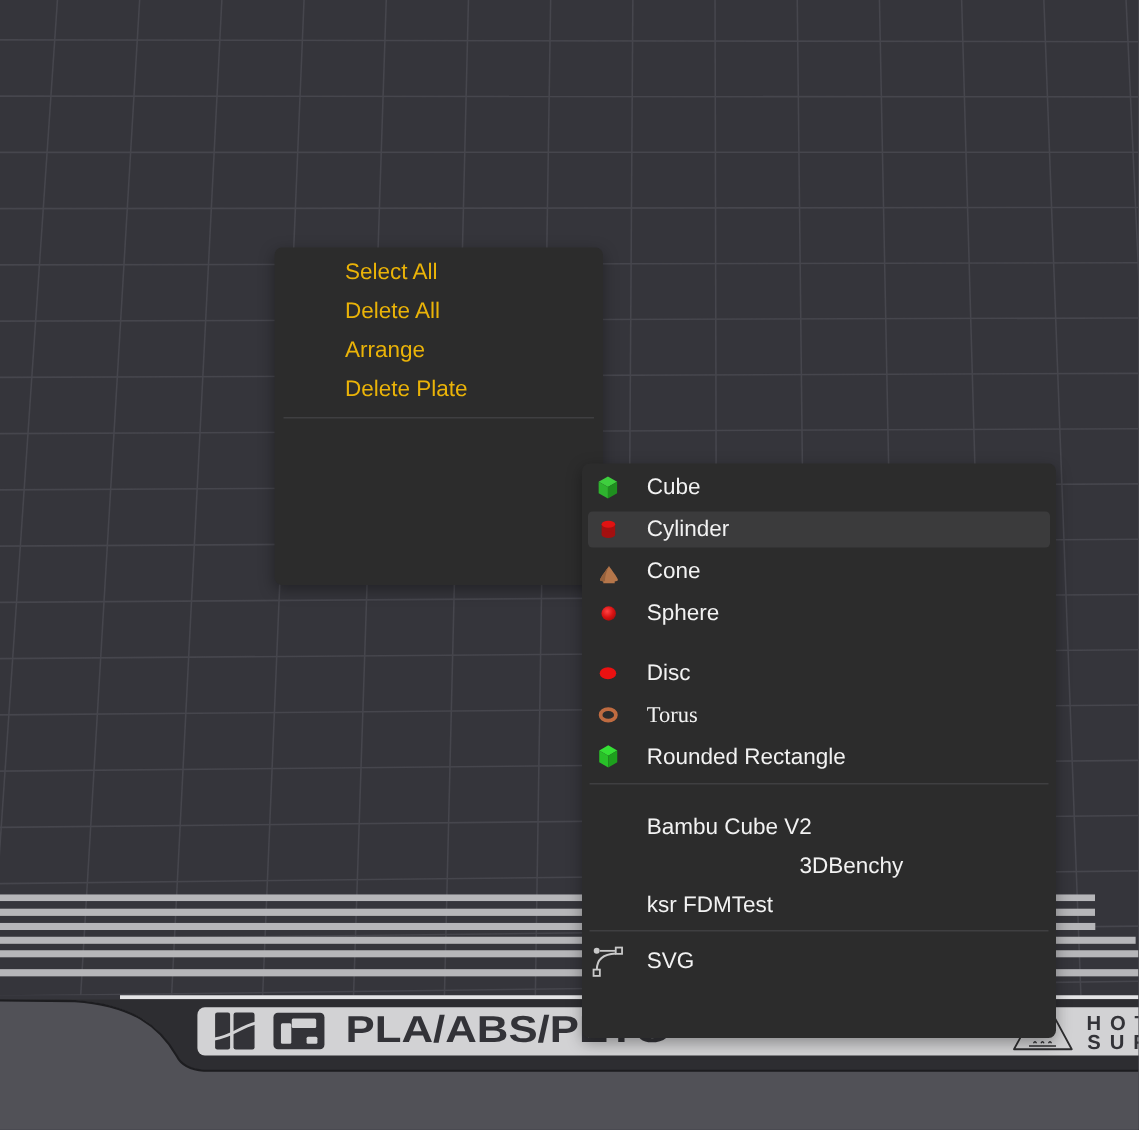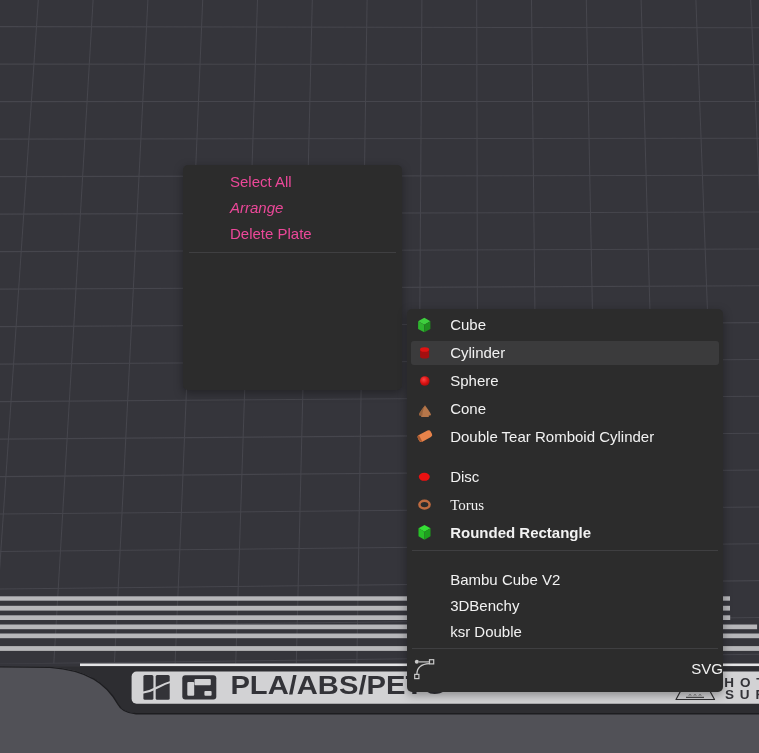--- a/index.html
+++ b/index.html
@@ -1,21 +1,21 @@
 <!DOCTYPE html>
 <html><head>
 <meta charset="utf-8">
 <style>
   html,body { margin:0; padding:0; width:759px; height:753px; overflow:hidden;
     background:#515157; font-family:"Liberation Sans", sans-serif; }
   #scene { position:absolute; left:0; top:0; }
   .menu { position:absolute; background:#2c2c2c; border-radius:5px;
     box-shadow:0 3px 10px rgba(0,0,0,0.35); color:#f2f2f2; font-size:15px; z-index:10; }
   .row { position:relative; height:26px; line-height:26px; white-space:nowrap; }
-  .dis { color:#ec4899; }
+  .dis { color:#eab308; }
   .sep { height:1px; background:#3f3f41; margin:0 6px; }
   .hl { position:absolute; left:6px; right:6px; top:0; bottom:0; background:#3b3b3c;
     border-radius:3px; z-index:-1; }
 </style>
 </head>
 <body>
 <svg id="scene" width="759" height="753" viewBox="0 0 759 753">
   <defs>
     <radialGradient id="sph" cx="40%" cy="35%" r="75%">
       <stop offset="0%" stop-color="#f44"></stop>
@@ -104,82 +104,76 @@
     <path d="M689,695.5 q1,-2 2,0 M694,695.5 q1,-2 2,0 M699,695.5 q1,-2 2,0" stroke-width="0.9"></path>
   </g>
 
   <text x="724.3" y="686.6" font-family="Liberation Sans" font-weight="bold" font-size="13.5" fill="#333338" letter-spacing="5.9">HOT</text>
   <text x="724.9" y="699.4" font-family="Liberation Sans" font-weight="bold" font-size="13.5" fill="#333338" letter-spacing="5.9">SUR</text>
 </svg>
 
 <div class="menu" id="menu1" style="left:183px; top:165px; width:219px; height:225.3px;">
   <div style="height:4px"></div>
   <div class="row dis" style="padding-left:47px;">Select All</div>
-  <div class="row dis" style="padding-left:47px;font-style:italic;">Arrange</div>
+  <div class="row dis" style="padding-left:47px;">Delete All</div>
+  <div class="row dis" style="padding-left:47px;">Arrange</div>
   <div class="row dis" style="padding-left:47px;">Delete Plate</div>
   <div class="sep" style="margin-top:5.2px; margin-bottom:5.2px;"></div>
 </div>
 
-<div class="menu" id="menu2" style="left:407px; top:308.8px; width:316px; height:383.3px;">
+<div class="menu" id="menu2" style="left:388px; top:308.8px; width:316px; height:383.3px;">
   <div style="height:2.2px"></div>
   <div class="row ic" style="height:28px; line-height:28px; padding-left:43.2px;">
     <svg class="icsvg" style="position:absolute; left:0; top:0;" width="34" height="28" viewBox="0 0 34 28">
       <g transform="translate(17.3,14)">
         <path d="M0,-7.3 L6.1,-3.8 L0,-0.3 L-6.2,-3.8 Z" fill="#3ecf3e"></path>
         <path d="M-6.2,-3.8 L0,-0.3 L0,7.3 L-6.2,3.9 Z" fill="#2eb42e"></path>
         <path d="M0,-0.3 L6.1,-3.8 L6.1,3.9 L0,7.3 Z" fill="#1f8f1f"></path>
       </g>
     </svg>Cube</div>
   <div class="row ic" style="height:28px; line-height:28px; padding-left:43.2px;">
     <div class="hl" style="left:4px; right:4px; top:2px; bottom:2px;"></div>
     <svg class="icsvg" style="position:absolute; left:0; top:0;" width="34" height="28" viewBox="0 0 34 28">
       <g transform="translate(17.6,13.9)">
         <rect x="-4.5" y="-3.6" width="9" height="7.2" fill="#a31010"></rect>
         <ellipse cx="0" cy="3.6" rx="4.5" ry="2.1" fill="#a31010"></ellipse>
         <ellipse cx="0" cy="-3.4" rx="4.5" ry="2.3" fill="#e01212"></ellipse>
       </g>
     </svg>Cylinder</div>
   <div class="row ic" style="height:28px; line-height:28px; padding-left:43.2px;">
     <svg class="icsvg" style="position:absolute; left:0; top:0;" width="34" height="28" viewBox="0 0 34 28">
-      <circle cx="17.8" cy="14" r="4.8" fill="url(#sph)"></circle>
-    </svg>Sphere</div>
-  <div class="row ic" style="height:28px; line-height:28px; padding-left:43.2px;">
-    <svg class="icsvg" style="position:absolute; left:0; top:0;" width="34" height="28" viewBox="0 0 34 28">
       <path d="M18,10.3 C16.6,12.5 12.6,17.4 12.1,19.3 Q11.8,20.2 12.8,20.4 L14.2,20.6 L14.2,21.9 L21.8,21.9 L21.8,20.6 L23.2,20.4 Q24.2,20.2 23.9,19.3 C23.4,17.4 19.4,12.5 18,10.3 Z" fill="#b5764a"></path>
       <path d="M18,10.3 C16.6,12.5 12.6,17.4 12.1,19.3 Q11.8,20.2 12.8,20.4 L15.4,20.5 C15.2,16.8 16.8,12.8 18,10.3 Z" fill="#96613c"></path>
     </svg>Cone</div>
   <div class="row ic" style="height:28px; line-height:28px; padding-left:43.2px;">
     <svg class="icsvg" style="position:absolute; left:0; top:0;" width="34" height="28" viewBox="0 0 34 28">
-      <g transform="rotate(-28 17.9 13.1)">
-        <rect x="10.65" y="9.4" width="14.5" height="7.4" rx="2.4" fill="#e8834a"></rect>
-        <path d="M13.05,9.4 a2.4,3.7 0 0 0 0,7.4 Z" fill="#a85a30"></path>
-      </g>
-    </svg>Double Tear Romboid Cylinder</div>
+      <circle cx="17.8" cy="14" r="4.8" fill="url(#sph)"></circle>
+    </svg>Sphere</div>
   <div class="row ic" style="height:28px; line-height:28px; padding-left:43.2px;margin-top:12px;">
     <svg class="icsvg" style="position:absolute; left:0; top:0;" width="34" height="28" viewBox="0 0 34 28">
       <ellipse cx="17.3" cy="13.8" rx="5.5" ry="4" fill="#ea1111"></ellipse>
     </svg>Disc</div>
   <div class="row ic" style="height:28px; line-height:28px; padding-left:43.2px;font-family:Liberation Serif, serif;">
     <svg class="icsvg" style="position:absolute; left:0; top:0;" width="34" height="28" viewBox="0 0 34 28">
       <ellipse cx="17.5" cy="13.6" rx="5.1" ry="3.85" fill="none" stroke="#bf6b40" stroke-width="2.5"></ellipse>
     </svg>Torus</div>
-  <div class="row ic" style="height:28px; line-height:28px; padding-left:43.2px;font-weight:bold;">
+  <div class="row ic" style="height:28px; line-height:28px; padding-left:43.2px;">
     <svg class="icsvg" style="position:absolute; left:0; top:0;" width="34" height="28" viewBox="0 0 34 28">
       <g transform="translate(17.5,13.3)">
         <path d="M0,-7.4 L6,-4 L0,-0.5 L-6,-4 Z" fill="#35e035"></path>
         <path d="M-6,-4 L0,-0.5 L0,7.4 L-6,3.9 Z" fill="#28c028"></path>
         <path d="M0,-0.5 L6,-4 L6,3.9 L0,7.4 Z" fill="#1da01d"></path>
       </g>
     </svg>Rounded Rectangle</div>
   <div class="sep" style="margin:3.2px 5px 7.6px 5px;"></div>
   <div class="row" style="height:25.7px; line-height:25.7px; padding-left:43.2px;margin-top:16px;">Bambu Cube V2</div>
-  <div class="row" style="height:25.7px; line-height:25.7px; padding-left:43.2px;">3DBenchy</div>
-  <div class="row" style="height:25.7px; line-height:25.7px; padding-left:43.2px;">ksr Double</div>
+  <div class="row" style="height:25.7px; line-height:25.7px; padding-left:43.2px;text-align:center;">3DBenchy</div>
+  <div class="row" style="height:25.7px; line-height:25.7px; padding-left:43.2px;">ksr FDMTest</div>
   <div class="sep" style="margin:3.6px 5px 5.3px 5px;"></div>
-  <div class="row" style="height:30px; line-height:30px; padding-left:43.2px;text-align:right;">
+  <div class="row" style="height:30px; line-height:30px; padding-left:43.2px;">
     <svg class="icsvg" style="position:absolute; left:0; top:0;" width="34" height="30" viewBox="0 0 34 30">
       <circle cx="9.8" cy="7.8" r="2" fill="#c9c9c9"></circle>
       <path d="M12,7.9 L22.5,7.9" stroke="#c9c9c9" stroke-width="1.2" fill="none"></path>
       <rect x="22.5" y="5.7" width="4.2" height="4.2" fill="none" stroke="#c9c9c9" stroke-width="1.2"></rect>
       <rect x="7.7" y="20.4" width="4.2" height="4.2" fill="none" stroke="#c9c9c9" stroke-width="1.2"></rect>
       <path d="M9.9,20.4 C9.9,13.8 13.4,10.1 22.5,9.7" fill="none" stroke="#c9c9c9" stroke-width="1.3"></path>
     </svg>SVG</div>
 </div>
 
 </body></html>

